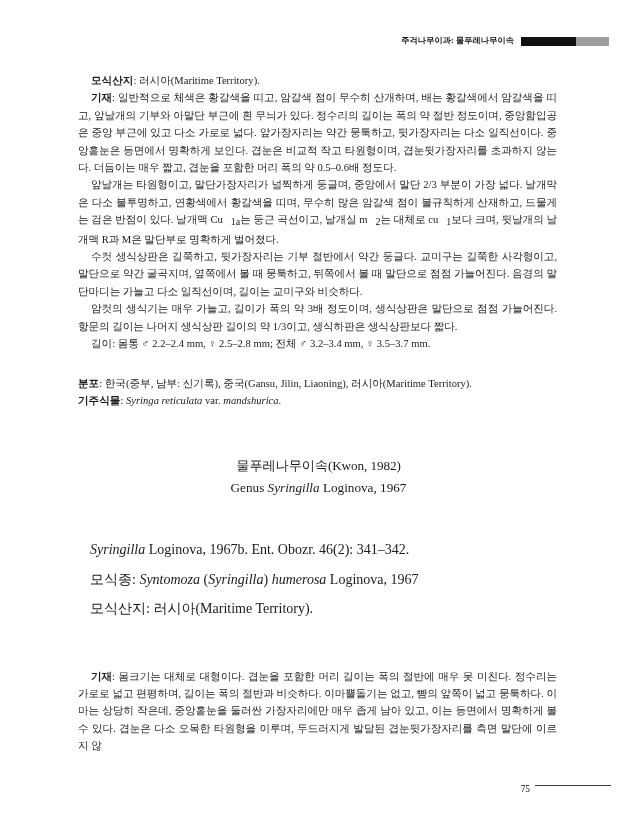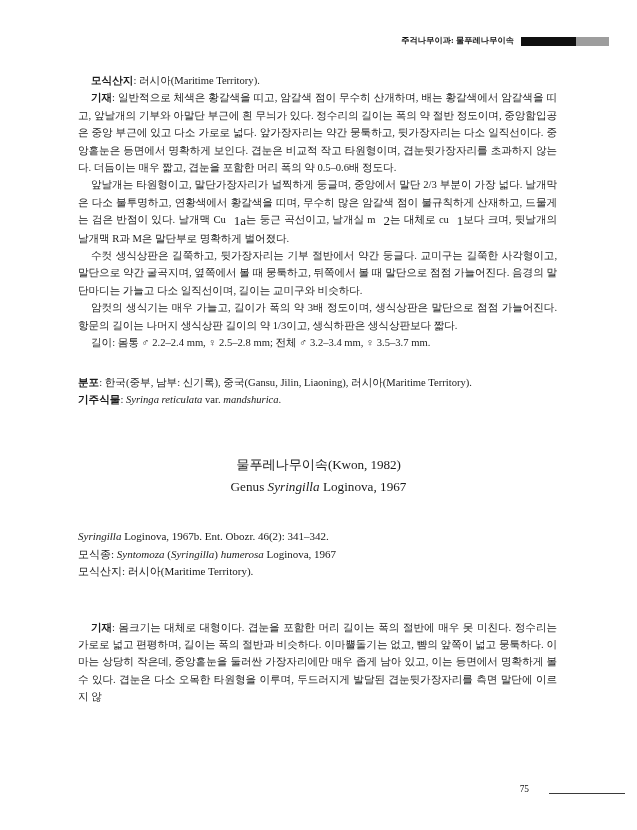--- a/index.html
+++ b/index.html
@@ -63,21 +63,21 @@
     line-height: 17.4px;
     text-align: justify;
     text-justify: inter-character;
     word-break: break-all;
     letter-spacing: -0.05px;
   }
   p.indent { text-indent: 13px; }
 
   .lbl { font-weight: bold; }
   .it { font-style: italic; }
-  .sub { font-size: 13px; vertical-align: -2px; padding-left: 8px; }
+  .sub { font-size: 10px; vertical-align: -2px; padding-left: 8px; }
   .sup { font-size: 7.2px; vertical-align: 4px; }
 
   
   p.field {
     margin: 0;
     font-size: 10.6px;
     line-height: 17.4px;
     text-indent: 0;
     text-align: left;
     white-space: nowrap;
@@ -98,35 +98,35 @@
     line-height: 22px;
     letter-spacing: -0.1px;
   }
   .genus-latin {
     font-size: 13.2px;
     line-height: 22px;
   }
 
   
   p.cite {
-    margin: 0;
-    font-size: 11px;
+    margin: 12px;
+    font-size: 14px;
     line-height: 17.4px;
     text-align: left;
     white-space: nowrap;
   }
 
   
   .footer {
     position: absolute;
     bottom: 36px;
-    right: 12px;
+    right: 26px;
     display: flex;
-    align-items: flex-end;
-    gap: 20px;
+    align-items: flex-start;
+    gap: 5px;
   }
   .folio {
     font-size: 9.4px;
     color: #111;
     line-height: 1;
   }
   .folio-rule {
     width: 76px;
     height: 1px;
     background: #3a3a3a;

